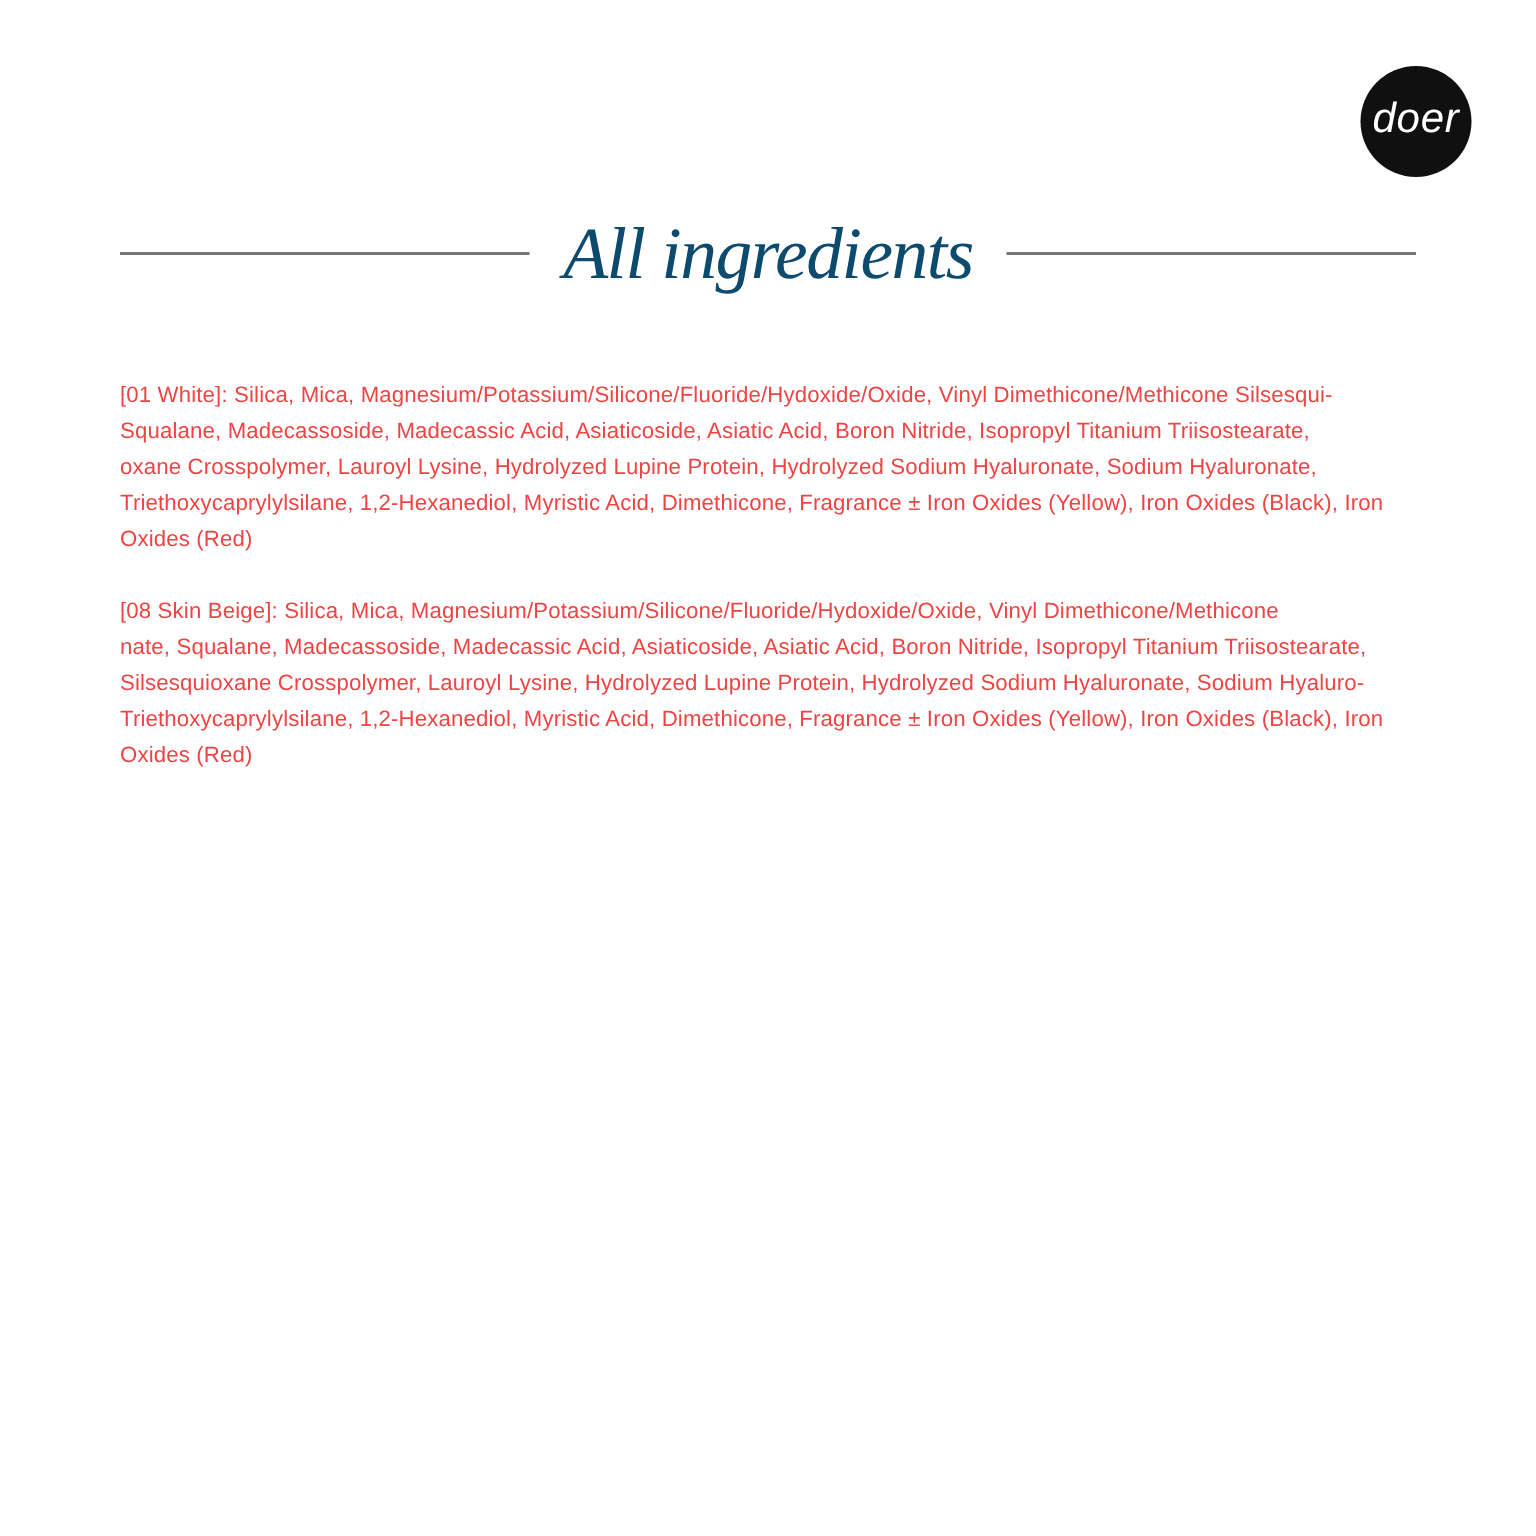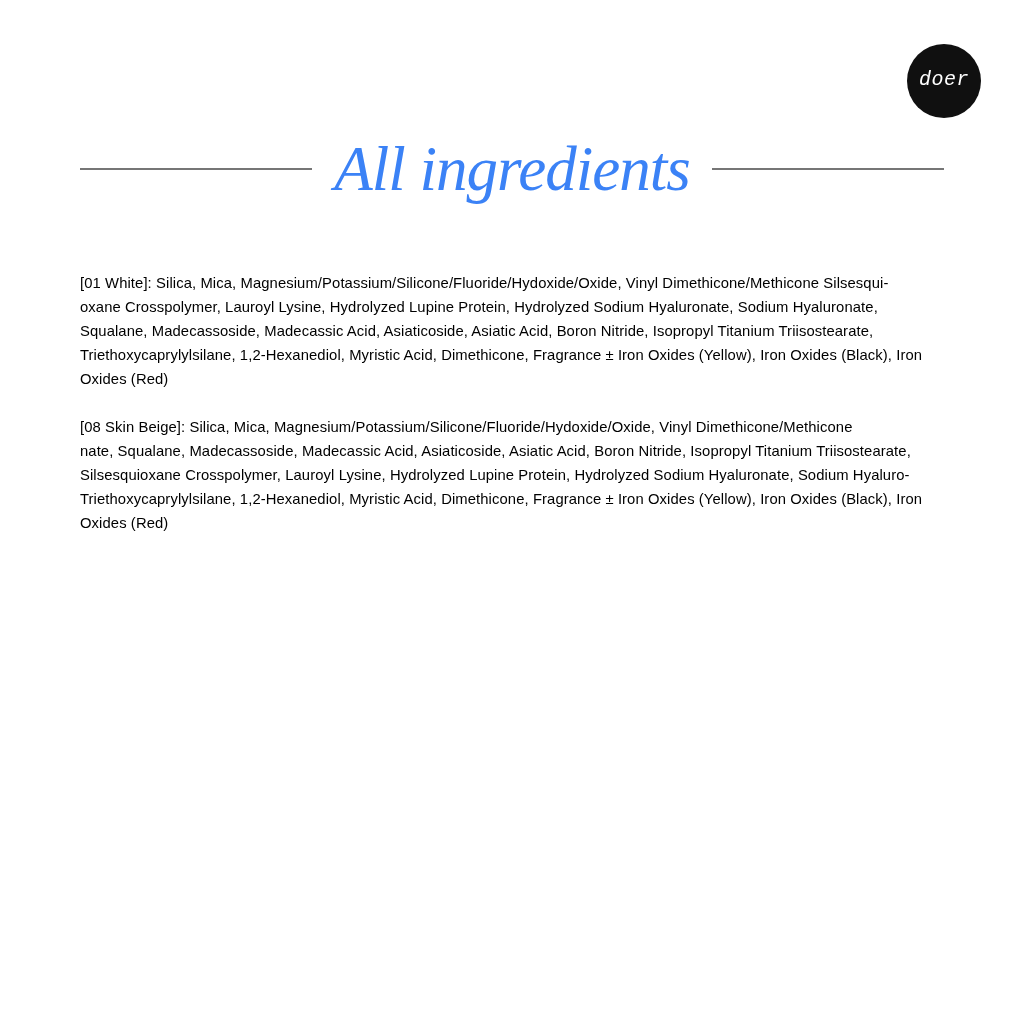--- a/index.html
+++ b/index.html
@@ -20,23 +20,23 @@
     top: 44px;
     width: 74px;
     height: 74px;
     border-radius: 50%;
     background: #101010;
     display: flex;
     align-items: center;
     justify-content: center;
   }
   .logo-text {
-    font-family: Liberation Mono, monospace;
+    font-family: Liberation Sans, sans-serif;
     font-style: italic;
-    font-size: 20px;
+    font-size: 28px;
     color: #ffffff;
     letter-spacing: 0.5px;
     transform: translateY(-2px);
   }
 
   
   .title-row {
     position: absolute;
     left: 80px;
     width: 864px;
@@ -48,34 +48,34 @@
   }
   .rule {
     flex: 1 1 0;
     height: 2px;
     background: #767676;
   }
   .title {
     font-family: "Liberation Serif", "DejaVu Serif", serif;
     font-style: italic;
     font-weight: 500;
-    font-size: 63px;
+    font-size: 49px;
     line-height: 66px;
-    color: #3b82f6;
+    color: #0c4a6e;
     white-space: nowrap;
     letter-spacing: -1px;
   }
 
   
   .ingredients {
     position: absolute;
     left: 80px;
-    top: 271px;
+    top: 252px;
     width: 880px;
-    color: #000000;
+    color: #ef4444;
     font-size: 14.8px;
     letter-spacing: 0.1px;
   }
   .ingredient-section { margin-bottom: 24px; }
   .text-line {
     display: block;
     line-height: 24px;
     white-space: nowrap;
   }
 </style>
@@ -91,22 +91,22 @@
   <div class="title-row">
     <div class="rule"></div>
     <h1 class="title">All ingredients</h1>
     <div class="rule"></div>
   </div>
 
   <div class="ingredients">
 
     <p class="ingredient-section">
       <span class="text-line">[01 White]: Silica, Mica, Magnesium/Potassium/Silicone/Fluoride/Hydoxide/Oxide, Vinyl Dimethicone/Methicone Silsesqui-</span>
+      <span class="text-line">Squalane, Madecassoside, Madecassic Acid, Asiaticoside, Asiatic Acid, Boron Nitride, Isopropyl Titanium Triisostearate,</span>
       <span class="text-line">oxane Crosspolymer, Lauroyl Lysine, Hydrolyzed Lupine Protein, Hydrolyzed Sodium Hyaluronate, Sodium Hyaluronate,</span>
-      <span class="text-line">Squalane, Madecassoside, Madecassic Acid, Asiaticoside, Asiatic Acid, Boron Nitride, Isopropyl Titanium Triisostearate,</span>
       <span class="text-line">Triethoxycaprylylsilane, 1,2-Hexanediol, Myristic Acid, Dimethicone, Fragrance ± Iron Oxides (Yellow), Iron Oxides (Black), Iron</span>
       <span class="text-line">Oxides (Red)</span>
     </p>
 
     <p class="ingredient-section">
       <span class="text-line">[08 Skin Beige]: Silica, Mica, Magnesium/Potassium/Silicone/Fluoride/Hydoxide/Oxide, Vinyl Dimethicone/Methicone</span>
       <span class="text-line">nate, Squalane, Madecassoside, Madecassic Acid, Asiaticoside, Asiatic Acid, Boron Nitride, Isopropyl Titanium Triisostearate,</span>
       <span class="text-line">Silsesquioxane Crosspolymer, Lauroyl Lysine, Hydrolyzed Lupine Protein, Hydrolyzed Sodium Hyaluronate, Sodium Hyaluro-</span>
       <span class="text-line">Triethoxycaprylylsilane, 1,2-Hexanediol, Myristic Acid, Dimethicone, Fragrance ± Iron Oxides (Yellow), Iron Oxides (Black), Iron</span>
       <span class="text-line">Oxides (Red)</span>

